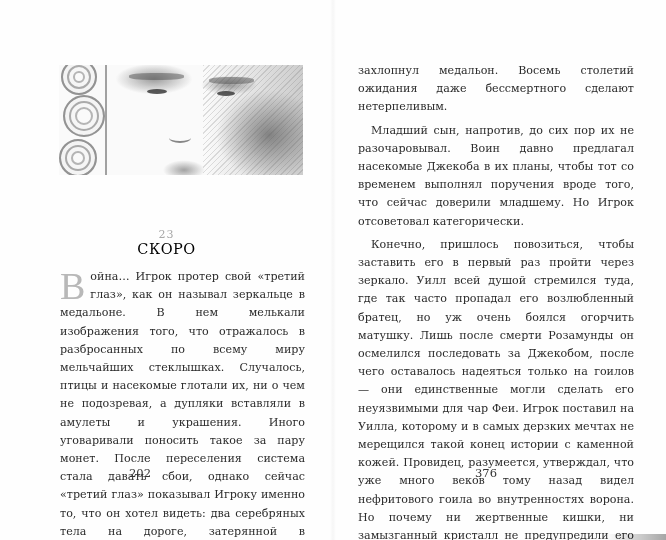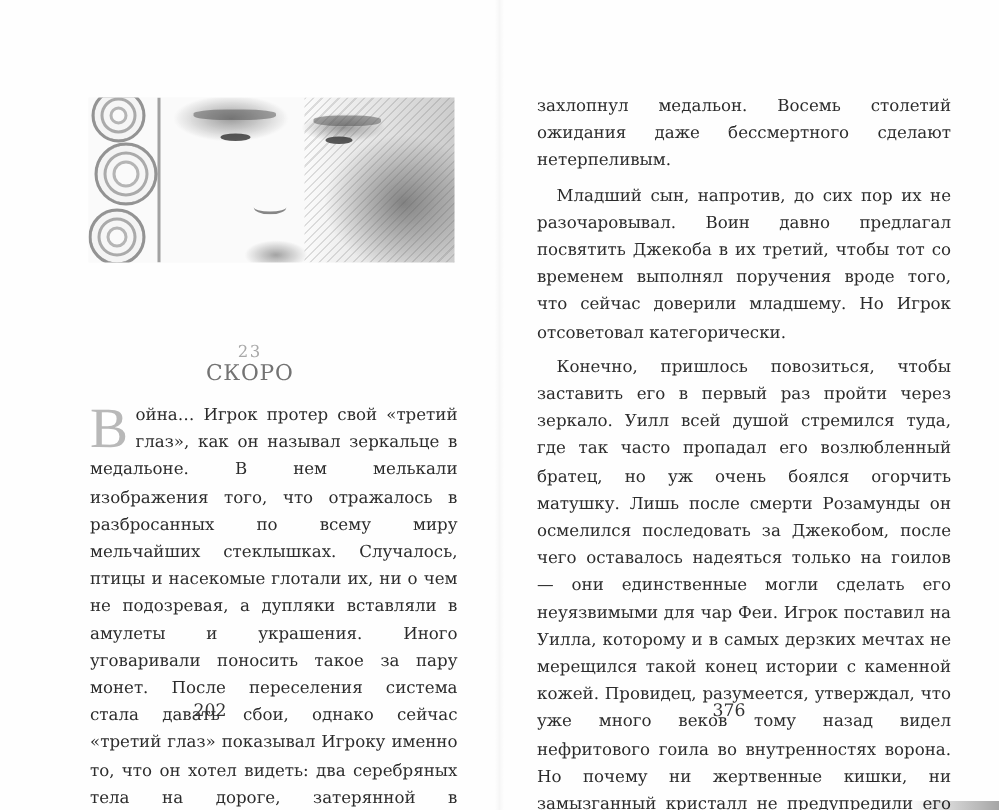--- a/index.html
+++ b/index.html
@@ -56,21 +56,21 @@
       position: absolute; right: 0; top: 0; width: 100px; height: 110px;
       background: repeating-linear-gradient(135deg, rgba(90,90,90,0.18) 0 1px, rgba(255,255,255,0) 1px 4px);
     }
 
     .chapter-number {
       position: absolute; left: 0; width: 333px; top: 228px;
       text-align: center; font-size: 11px; color: #a8a8a8; letter-spacing: 1px;
     }
     .chapter-title {
       position: absolute; left: 0; width: 333px; top: 241px;
-      text-align: center; font-size: 14.5px; color: #737373; letter-spacing: 0.5px;
+      text-align: center; font-size: 14.5px; color: #000000; letter-spacing: 0.5px;
     }
 
     .text {
       position: absolute;
       font-size: 11.1px;
       line-height: 18.2px;
       text-align: justify;
       hyphens: none;
     }
     .text p { text-indent: 13px; }
@@ -131,20 +131,20 @@
     </div>
 
     <div class="page-number pn-left">202</div>
   </div>
 
   <div class="gutter"></div>
 
   <div class="page page-right">
     <div class="text right-text">
       <p class="cont">захлопнул медальон. Восемь столетий ожидания даже бессмертного сделают нетерпеливым.</p>
-      <p>Младший сын, напротив, до сих пор их не разочаровывал. Воин давно предлагал посвятить Джекоба в их третий, чтобы тот со временем выполнял поручения вроде того, что сейчас доверили младшему. Но Игрок отсоветовал категорически.</p>
+      <p>Младший сын, напротив, до сих пор их не разочаровывал. Воин давно предлагал насекомые Джекоба в их планы, чтобы тот со временем выполнял поручения вроде того, что сейчас доверили младшему. Но Игрок отсоветовал категорически.</p>
       <p>Конечно, пришлось повозиться, чтобы заставить его в первый раз пройти через зеркало. Уилл всей душой стремился туда, где так часто пропадал его возлюбленный братец, но уж очень боялся огорчить матушку. Лишь после смерти Розамунды он осмелился последовать за Джекобом, после чего оставалось надеяться только на гоилов — они единственные могли сделать его неуязвимыми для чар Феи. Игрок поставил на Уилла, которому и в самых дерзких мечтах не мерещился такой конец истории с каменной кожей. Провидец, разумеется, утверждал, что уже много веков тому назад видел нефритового гоила во внутренностях ворона. Но почему ни жертвенные кишки, ни замызганный кристалл не предупредили его тогда о проклятии Феи? Н-да…</p>
     </div>
     <div class="page-number pn-right">376</div>
   </div>
 
   <div class="corner-shadow"></div>
 </div>
 
 </body></html>

